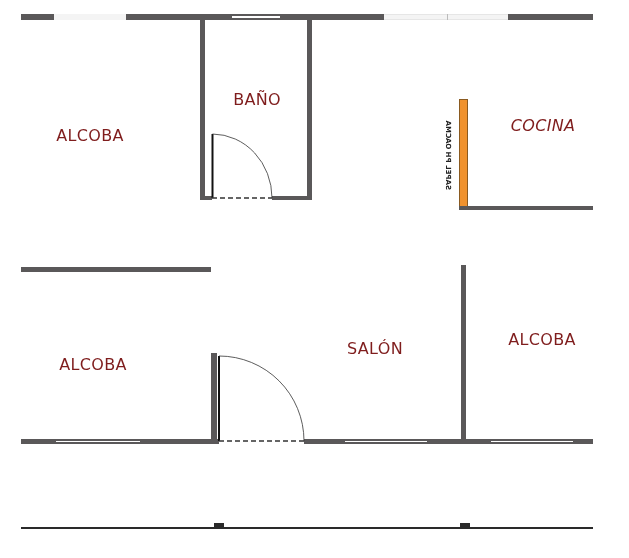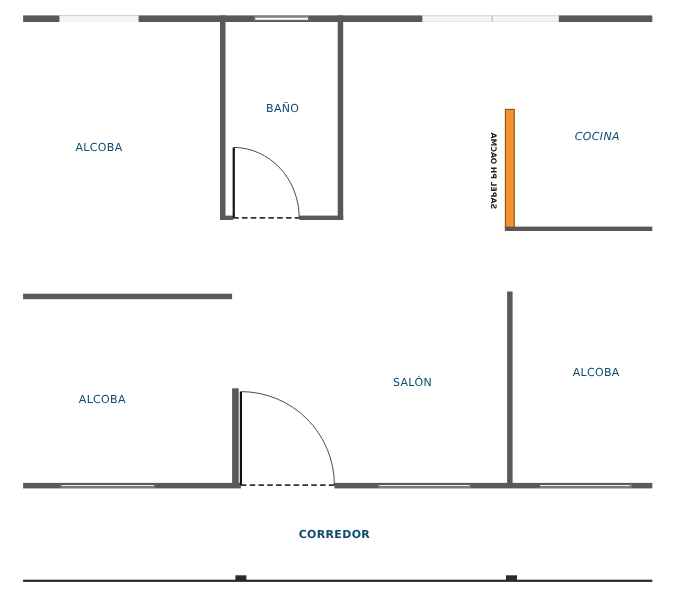--- a/index.html
+++ b/index.html
@@ -1,21 +1,21 @@
 <!DOCTYPE html>
 <html><head>
 <meta charset="utf-8">
 <style>
   html, body { margin:0; padding:0; background:#ffffff; }
   body { width:629px; height:558px; position:relative; overflow:hidden; font-family:"DejaVu Sans", sans-serif; }
   .plan { position:absolute; left:0; top:0; width:629px; height:558px; }
   .wall { position:absolute; background:#5a5859; }
   .win { position:absolute; background:#ffffff; border:1px solid #5a5859; box-sizing:border-box; }
   .win-open { position:absolute; background:#ffffff; }
-  .label { position:absolute; font-size:10px; color:#0c4a6e; letter-spacing:0.3px; white-space:nowrap; transform:translate(-50%,-50%); }
+  .label { position:absolute; font-size:16px; color:#7f1d1d; letter-spacing:0.3px; white-space:nowrap; transform:translate(-50%,-50%); }
   .label.bold { font-weight:bold; }
   .orange { position:absolute; background:#f0922e; border:1px solid #8a5a20; box-sizing:border-box; }
   .vtext { position:absolute; font-size:7px; font-weight:bold; color:#222; white-space:nowrap; transform-origin:center; }
   svg { position:absolute; left:0; top:0; }
   .post { position:absolute; background:#2a2a2a; }
 </style>
 </head>
 <body>
 
 <div class="plan">
@@ -63,15 +63,14 @@
       <line x1="219" y1="441" x2="304" y2="441" stroke="#333" stroke-width="1.5" stroke-dasharray="5,3"></line>
     </g>
   </svg>
 
   <div class="label" style="left:90px;top:135px;">ALCOBA</div>
   <div class="label" style="left:257px;top:99px;">BAÑO</div>
   <div class="label" style="left:543px;top:125px;font-style:italic;">COCINA</div>
   <div class="label" style="left:93px;top:364px;">ALCOBA</div>
   <div class="label" style="left:375px;top:348px;">SALÓN</div>
   <div class="label" style="left:542px;top:339px;">ALCOBA</div>
-  <div class="label bold" style="left:304px;top:487px;">CORREDOR</div>
 
 </div>
 
 </body></html>

